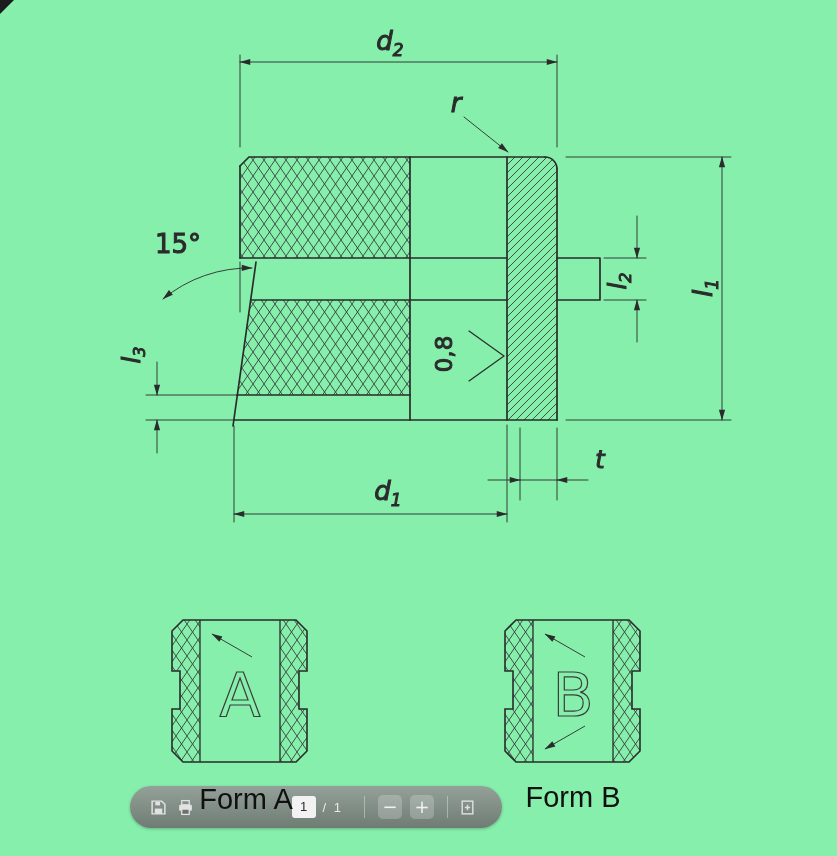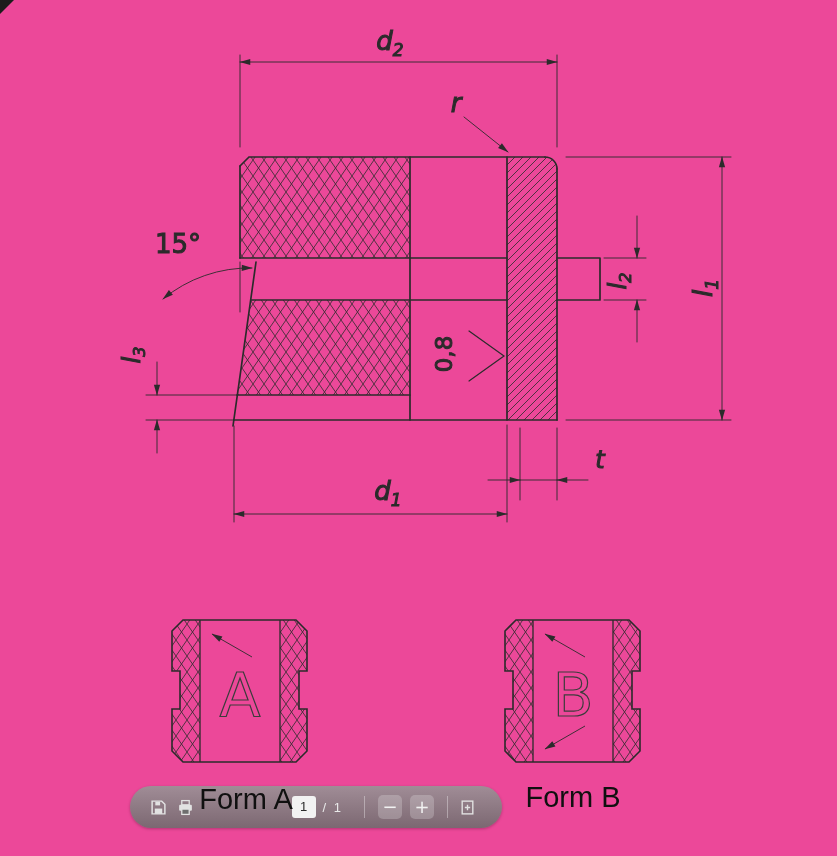--- a/index.html
+++ b/index.html
@@ -1,18 +1,18 @@
 <!DOCTYPE html>
 <html><head>
 <meta charset="utf-8">
 <style>
   html,body{margin:0;padding:0;background:#ffffff;}
   #page{
     position:relative;width:837px;height:856px;overflow:hidden;
-    background:#ec4899;font-family:"Liberation Sans",sans-serif;
+    background:#86efac;font-family:"Liberation Sans",sans-serif;
   }
   #drawing-svg{position:absolute;left:0;top:0;z-index:3;pointer-events:none;}
   .caption{
     position:absolute;z-index:4;color:#101010;font-size:29px;
     font-family:"Liberation Sans",sans-serif;text-align:center;pointer-events:none;
   }
   #caption-a{left:168px;top:783px;width:156px;}
   #caption-b{left:502px;top:781px;width:142px;}
   
   #toolbar{

